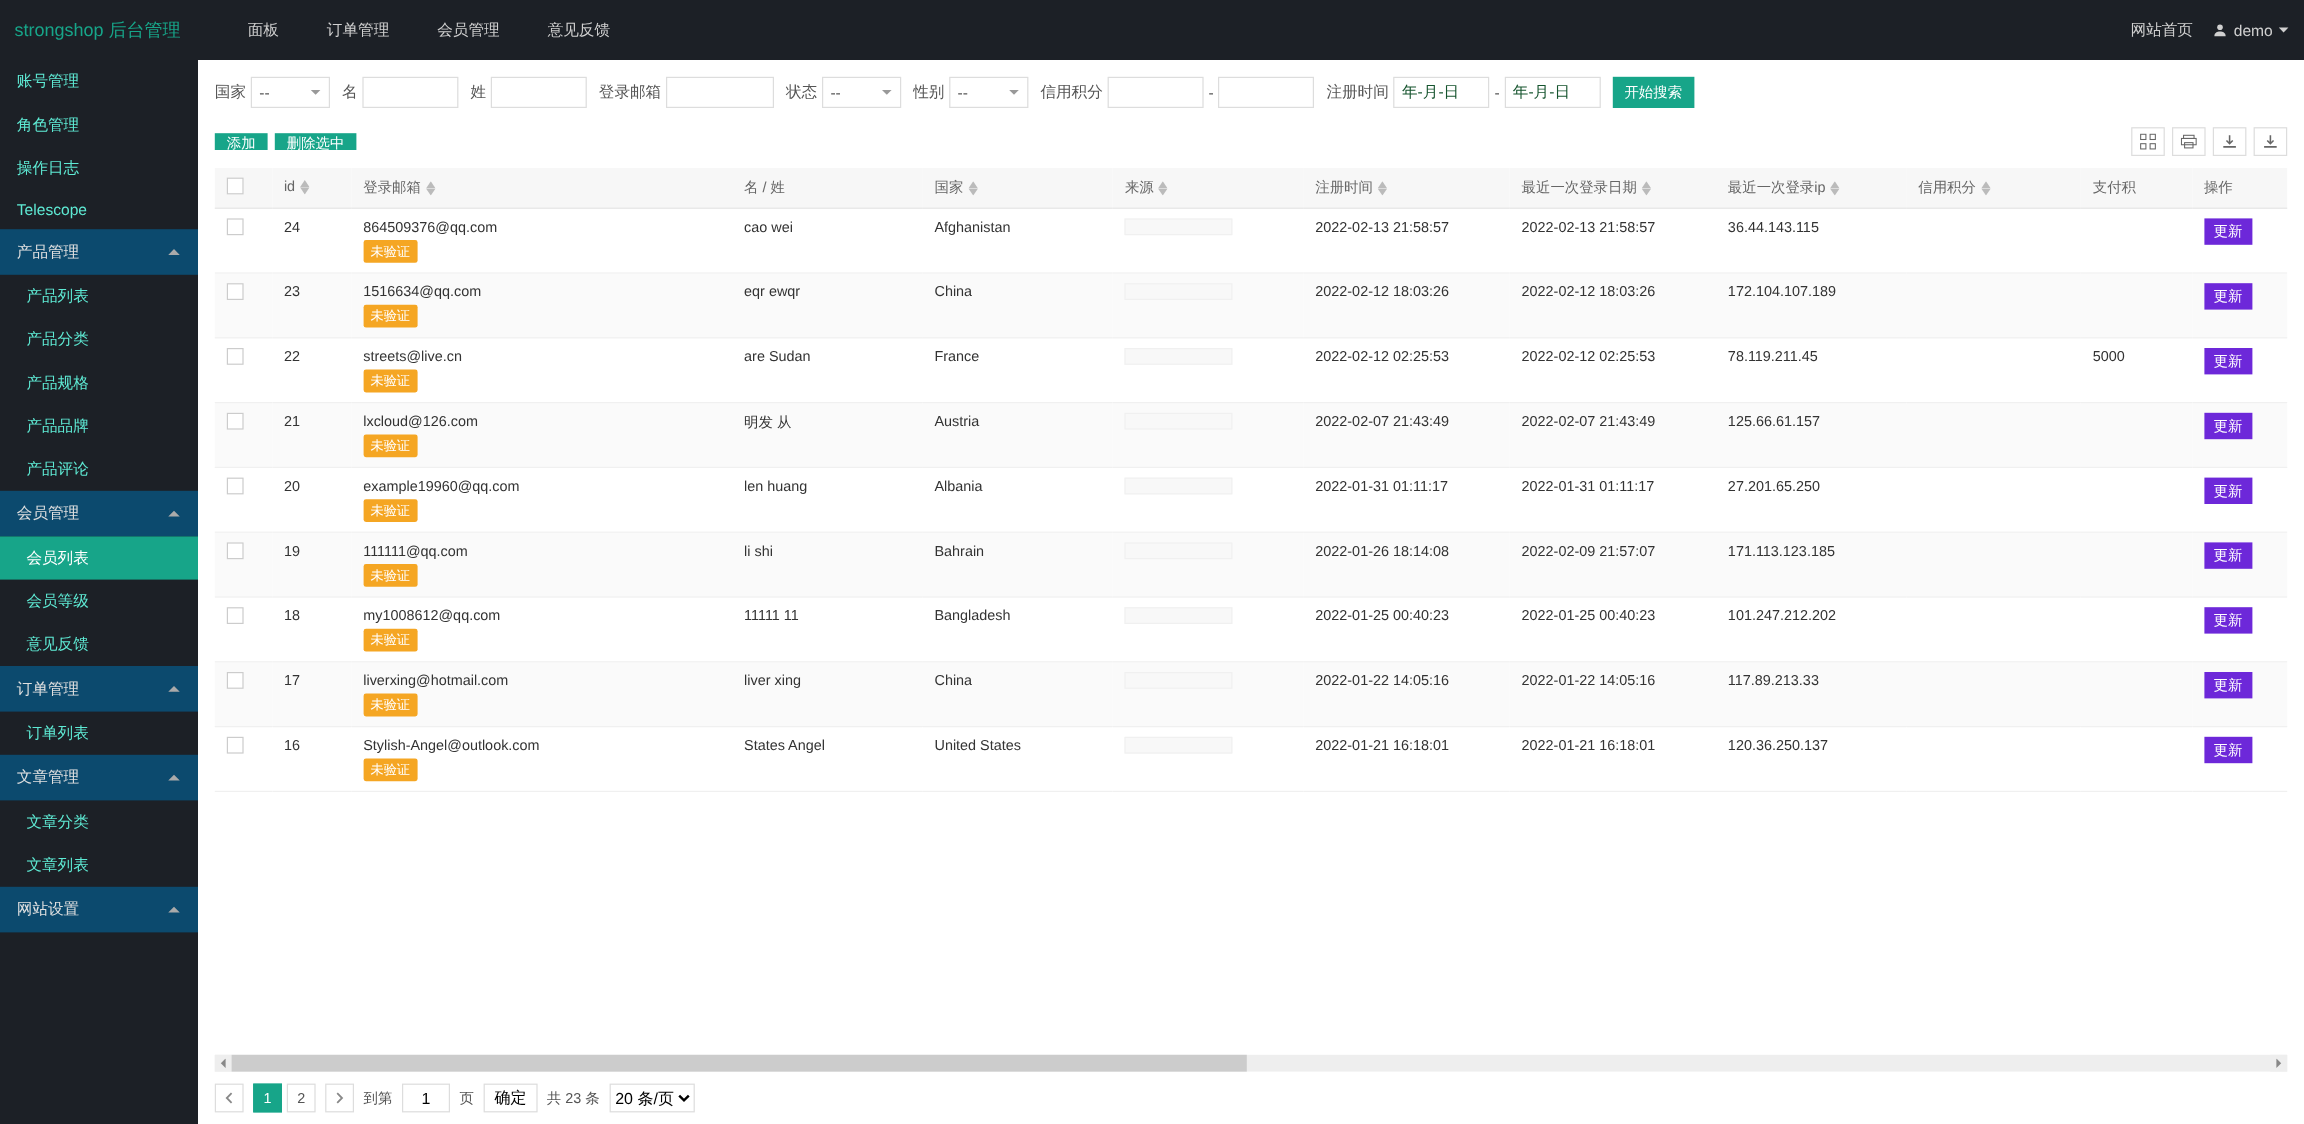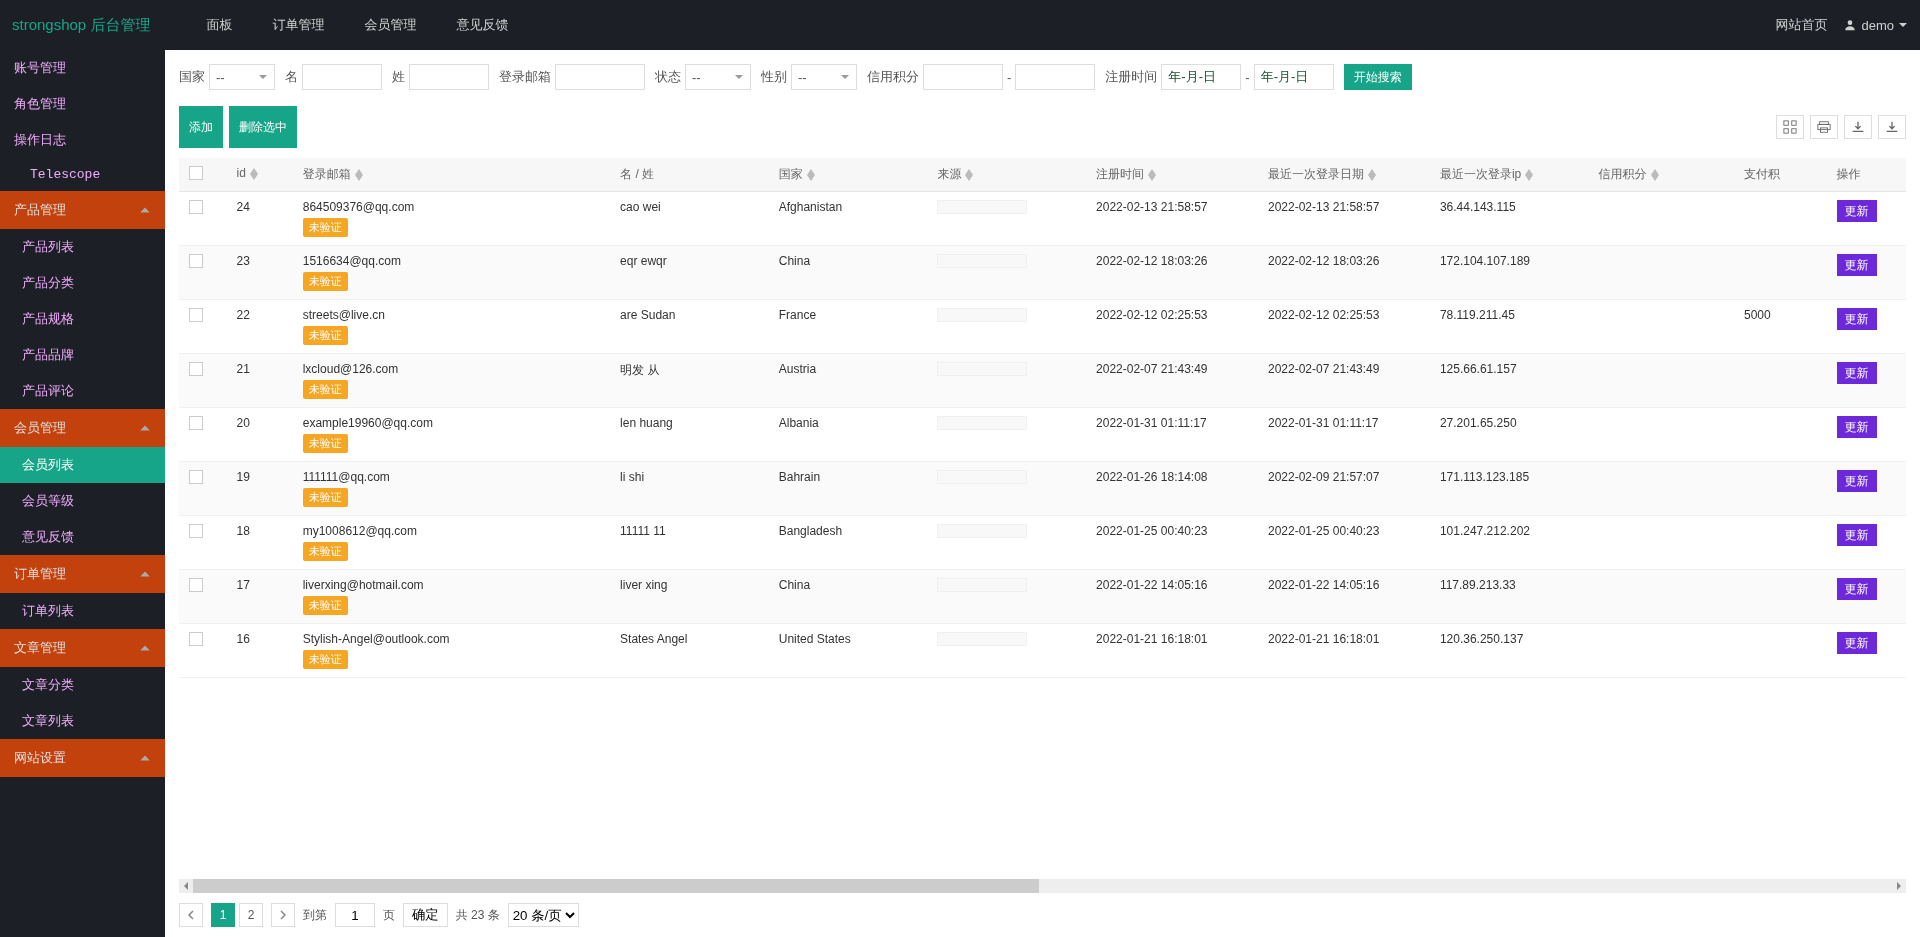--- a/index.html
+++ b/index.html
@@ -10,40 +10,40 @@
 .topnav-item { color: #d0d0d0; padding: 0 16px; height: 50px; line-height: 50px; cursor: pointer; }
 .topbar-spacer { flex: 1; }
 .topbar-right { display: flex; align-items: center; gap: 16px; color: #d0d0d0; }
 .topbar-link { cursor: pointer; }
 .user-menu { display: flex; align-items: center; gap: 4px; cursor: pointer; }
 .user-menu svg.person { width: 14px; height: 14px; }
 .user-menu svg.caret { width: 10px; height: 10px; }
 
 .layout { display: flex; height: calc(100vh - 50px); }
 .sidebar { width: 165px; background: #1c2026; overflow-y: auto; color: #c0c0c0; flex-shrink: 0; }
-.side-group-header { display: flex; align-items: center; justify-content: space-between; padding: 10px 14px; background: #c2410c; color: #e0e0e0; cursor: pointer; font-size: 13px; }
+.side-group-header { display: flex; align-items: center; justify-content: space-between; padding: 10px 14px; background: #0c4a6e; color: #e0e0e0; cursor: pointer; font-size: 13px; }
 .side-group-header svg { width: 12px; height: 12px; }
-.side-item { padding: 9px 14px 9px 22px; cursor: pointer; font-size: 13px; color: #f0abfc; }
+.side-item { padding: 9px 14px 9px 22px; cursor: pointer; font-size: 13px; color: #5eead4; }
 .side-item.active { background: #17a589; color: #fff; }
 
 .main { flex: 1; display: flex; flex-direction: column; overflow: hidden; }
 .filters { display: flex; align-items: center; gap: 10px; padding: 14px 14px 6px 14px; flex-wrap: wrap; font-size: 13px; color: #555; }
 .filter-group { display: flex; align-items: center; gap: 4px; }
 .filter-label { white-space: nowrap; }
 .filter-input { height: 26px; border: 1px solid #ddd; padding: 0 6px; font-size: 12px; }
 .filter-input.w80 { width: 80px; }
 .filter-input.w90 { width: 90px; }
 .filter-select { height: 26px; border: 1px solid #ddd; background: #fff; display: flex; align-items: center; justify-content: space-between; padding: 0 6px; min-width: 66px; cursor: pointer; }
 .filter-select svg { width: 10px; height: 10px; fill: #999; }
 .filter-date { height: 26px; border: 1px solid #ddd; background: #fff; padding: 0 6px; color: #14532d; display: flex; align-items: center; min-width: 80px; }
 .btn-search { height: 26px; background: #17a589; color: #fff; border: none; padding: 0 10px; cursor: pointer; font-size: 12px; }
 
 .toolbar { display: flex; align-items: center; justify-content: space-between; padding: 10px 14px; }
 .toolbar-left { display: flex; gap: 6px; }
-.btn-action { height: 42px; background: #17a589; color: #fff; border: none; padding: 0 10px; cursor: pointer; font-size: 12px; }
+.btn-action { height: 14px; background: #17a589; color: #fff; border: none; padding: 0 10px; cursor: pointer; font-size: 12px; }
 .btn-danger { background: #17a589; }
 .toolbar-right { display: flex; gap: 6px; }
 .icon-btn { width: 28px; height: 24px; border: 1px solid #ddd; background: #fff; display: flex; align-items: center; justify-content: center; cursor: pointer; }
 .icon-btn svg { width: 14px; height: 14px; fill: #666; }
 
 .table-container { flex: 1; overflow: auto; padding: 0 14px; }
 table { border-collapse: collapse; width: 100%; min-width: 1400px; }
 th, td { text-align: left; padding: 8px 10px; font-size: 12px; vertical-align: top; }
 thead th { background: #f7f7f7; border-bottom: 1px solid #e5e5e5; color: #666; font-weight: normal; white-space: nowrap; }
 tbody tr { border-bottom: 1px solid #f0f0f0; }
@@ -108,21 +108,21 @@
         </svg>
     </div>
   </div>
 </div>
 
 <div class="layout">
   <div class="sidebar" id="sidebar">
       <div class="side-item" style="padding-left: 14px;">账号管理</div>
       <div class="side-item" style="padding-left: 14px;">角色管理</div>
       <div class="side-item" style="padding-left: 14px;">操作日志</div>
-      <div class="side-item" style="padding-left: 30px; font-family: Liberation Mono, monospace;">Telescope</div>
+      <div class="side-item" style="padding-left: 14px;">Telescope</div>
       <div class="side-group-header">
         <span>产品管理</span>
         <svg viewBox="0 0 10 10" fill="#aaa">
           <path d="M1 7l4-4 4 4z"></path>
         </svg>
       </div>
       <div class="side-item">产品列表</div>
       <div class="side-item">产品分类</div>
       <div class="side-item">产品规格</div>
       <div class="side-item">产品品牌</div>

